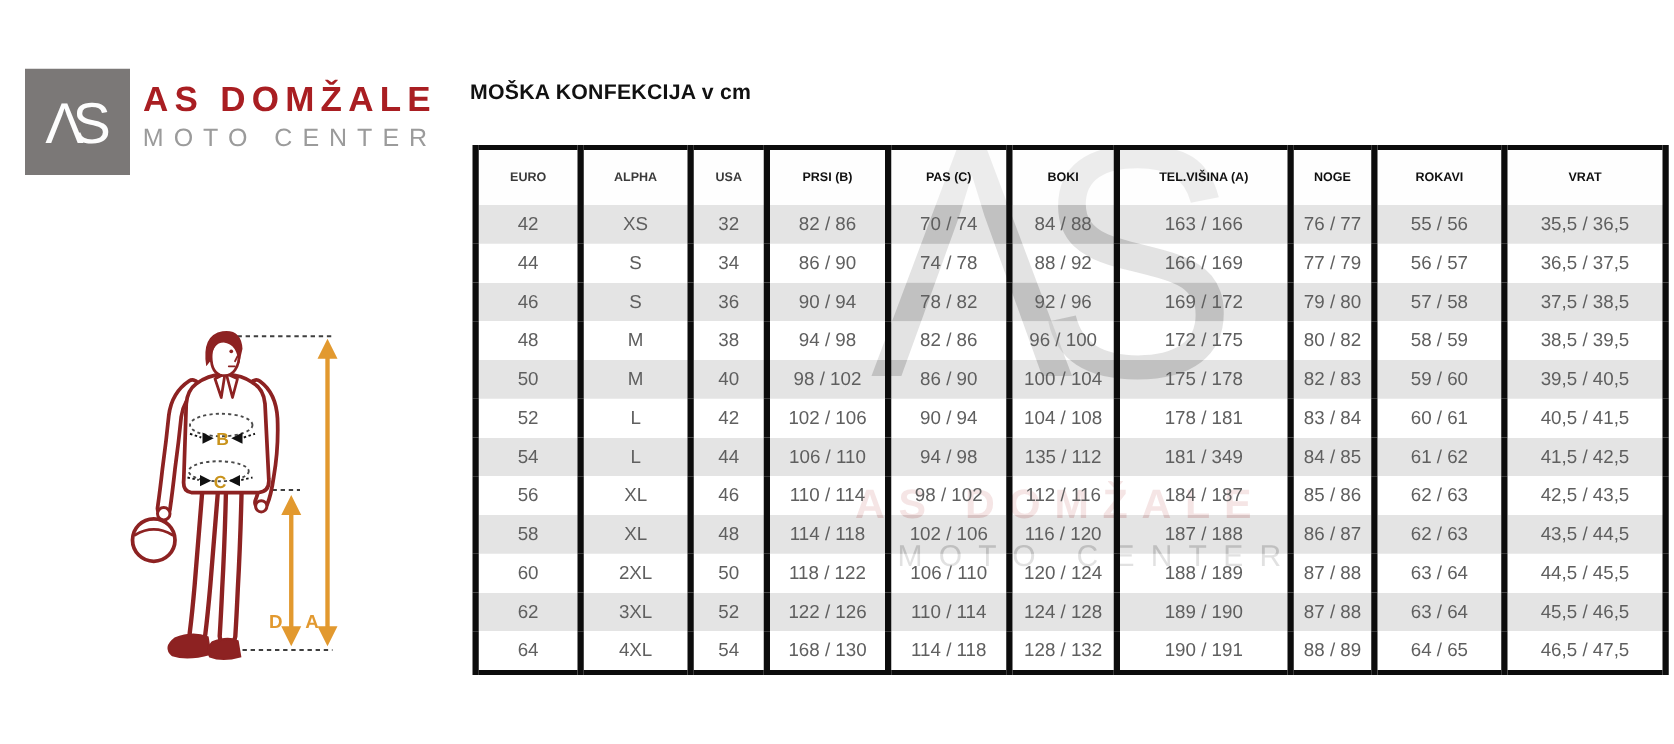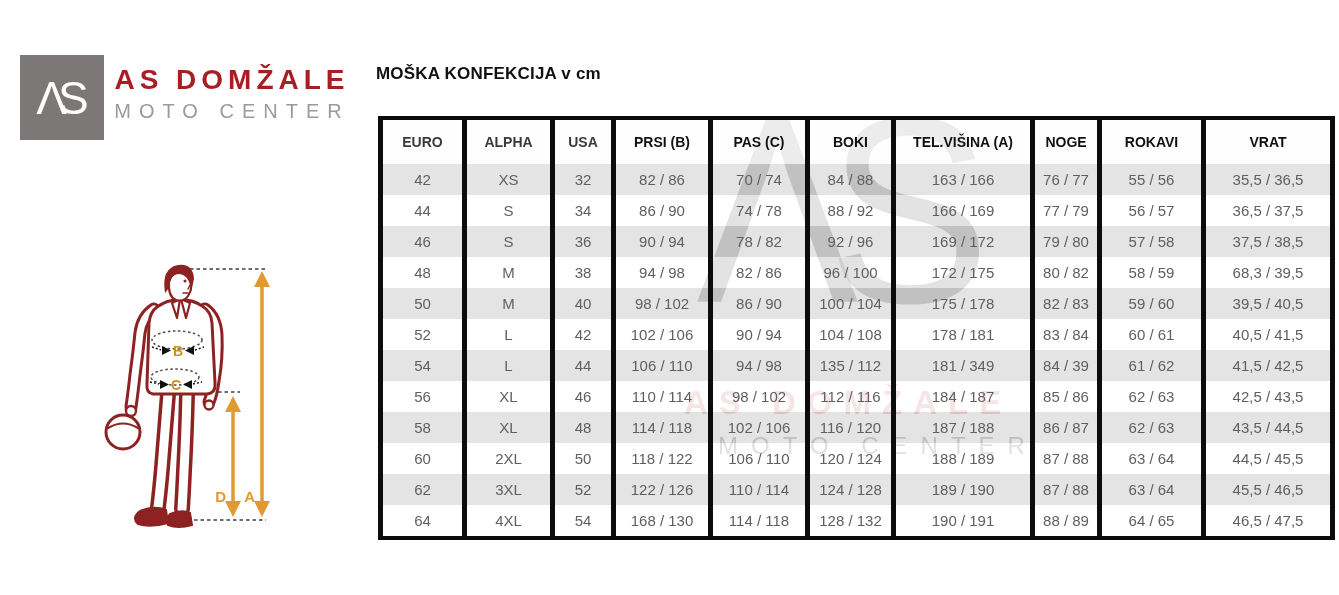--- a/index.html
+++ b/index.html
@@ -53,21 +53,21 @@
   table.size-table{
     position:relative;z-index:1;
     border-collapse:collapse;table-layout:fixed;width:952px;
     border:4px solid #0c0c0c;
   }
   .size-table th,.size-table td{
     border-left:5px solid #0c0c0c;border-right:5px solid #0c0c0c;
     text-align:center;padding:0;white-space:nowrap;overflow:hidden;
   }
   .size-table th{
-    height:44px;font-size:14px;font-weight:bold;color:#101010;
+    height:44px;font-size:10px;font-weight:bold;color:#101010;
     background:rgba(253,253,253,0.55);
   }
   .size-table th.muted{color:#3a3a3a;}
   .size-table td{height:31px;font-size:15px;color:#5f5f5f;}
   .size-table tr.stripe td{background:rgba(0,0,0,0.105);}
   .size-table tr.plain td{background:rgba(255,255,255,0.28);}
   
   .figure-wrap{position:absolute;left:78px;top:243px;width:230px;height:310px;}
 </style>
 </head>
@@ -219,21 +219,21 @@
         <tr class="plain">
           <td>48</td>
           <td>M</td>
           <td>38</td>
           <td>94 / 98</td>
           <td>82 / 86</td>
           <td>96 / 100</td>
           <td>172 / 175</td>
           <td>80 / 82</td>
           <td>58 / 59</td>
-          <td>68,3 / 39,5</td>
+          <td>38,5 / 39,5</td>
         </tr>
         <tr class="stripe">
           <td>50</td>
           <td>M</td>
           <td>40</td>
           <td>98 / 102</td>
           <td>86 / 90</td>
           <td>100 / 104</td>
           <td>175 / 178</td>
           <td>82 / 83</td>
@@ -253,21 +253,21 @@
           <td>40,5 / 41,5</td>
         </tr>
         <tr class="stripe">
           <td>54</td>
           <td>L</td>
           <td>44</td>
           <td>106 / 110</td>
           <td>94 / 98</td>
           <td>135 / 112</td>
           <td>181 / 349</td>
-          <td>84 / 39</td>
+          <td>84 / 85</td>
           <td>61 / 62</td>
           <td>41,5 / 42,5</td>
         </tr>
         <tr class="plain">
           <td>56</td>
           <td>XL</td>
           <td>46</td>
           <td>110 / 114</td>
           <td>98 / 102</td>
           <td>112 / 116</td>

